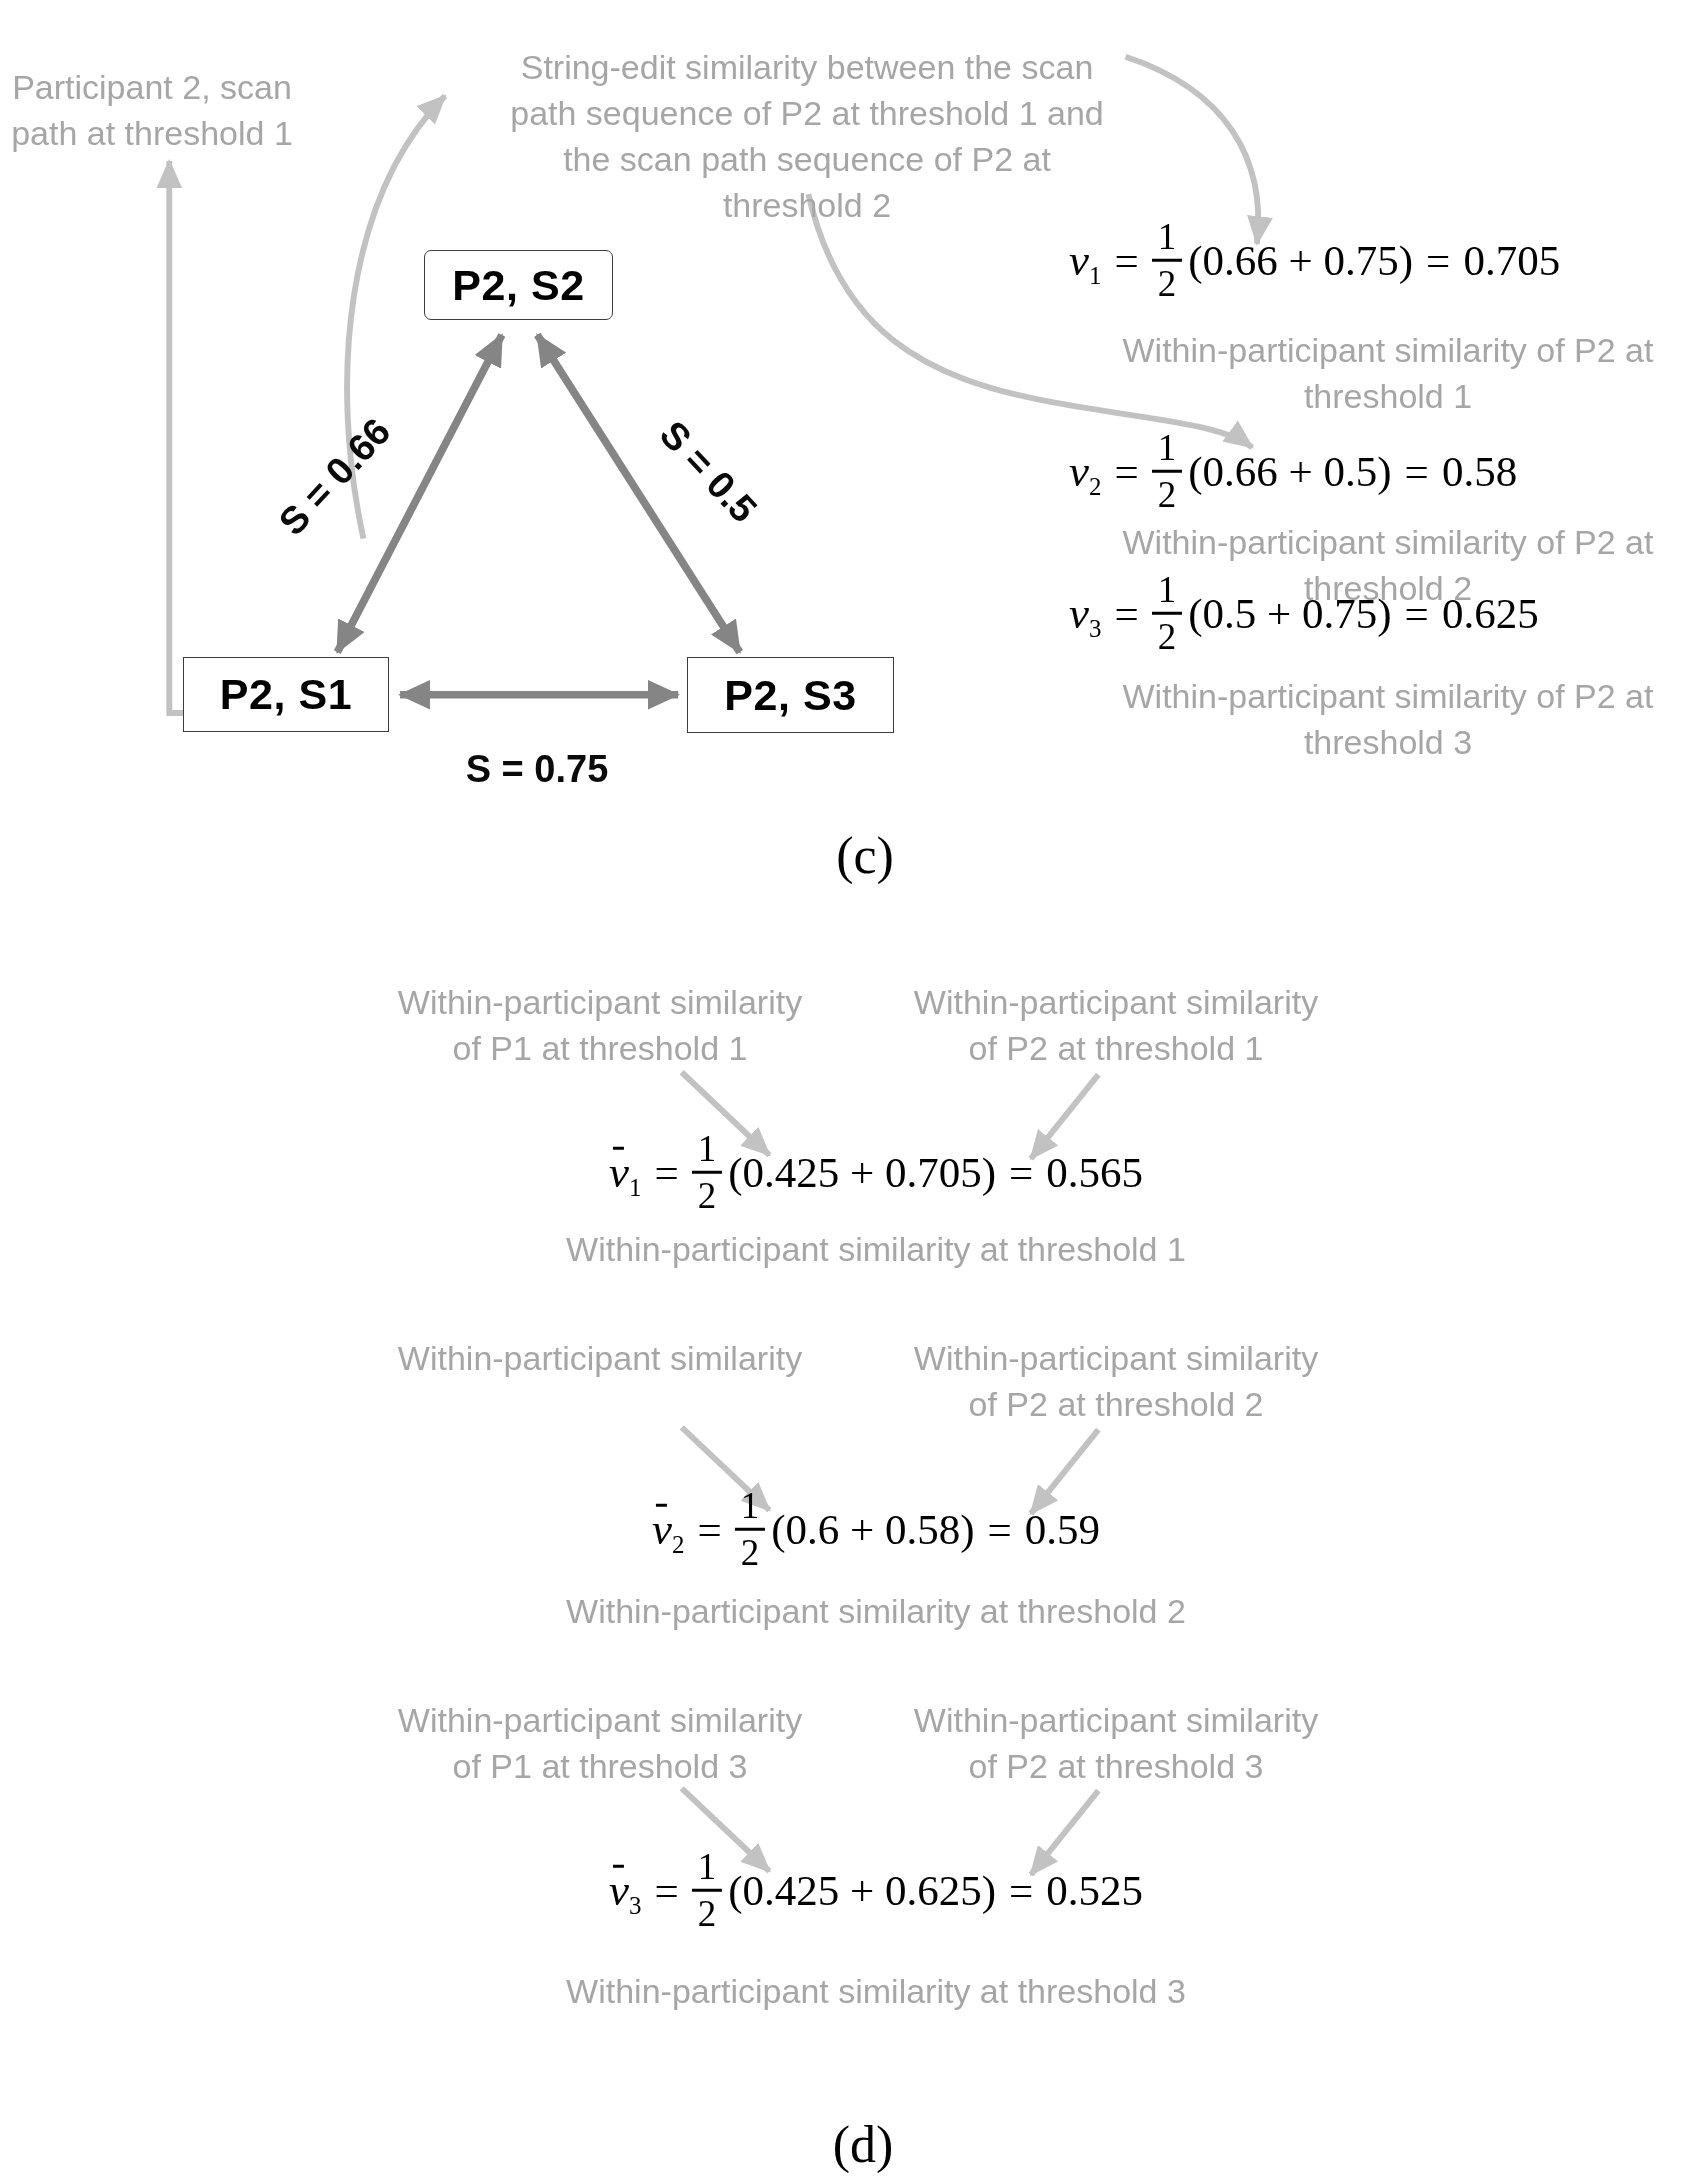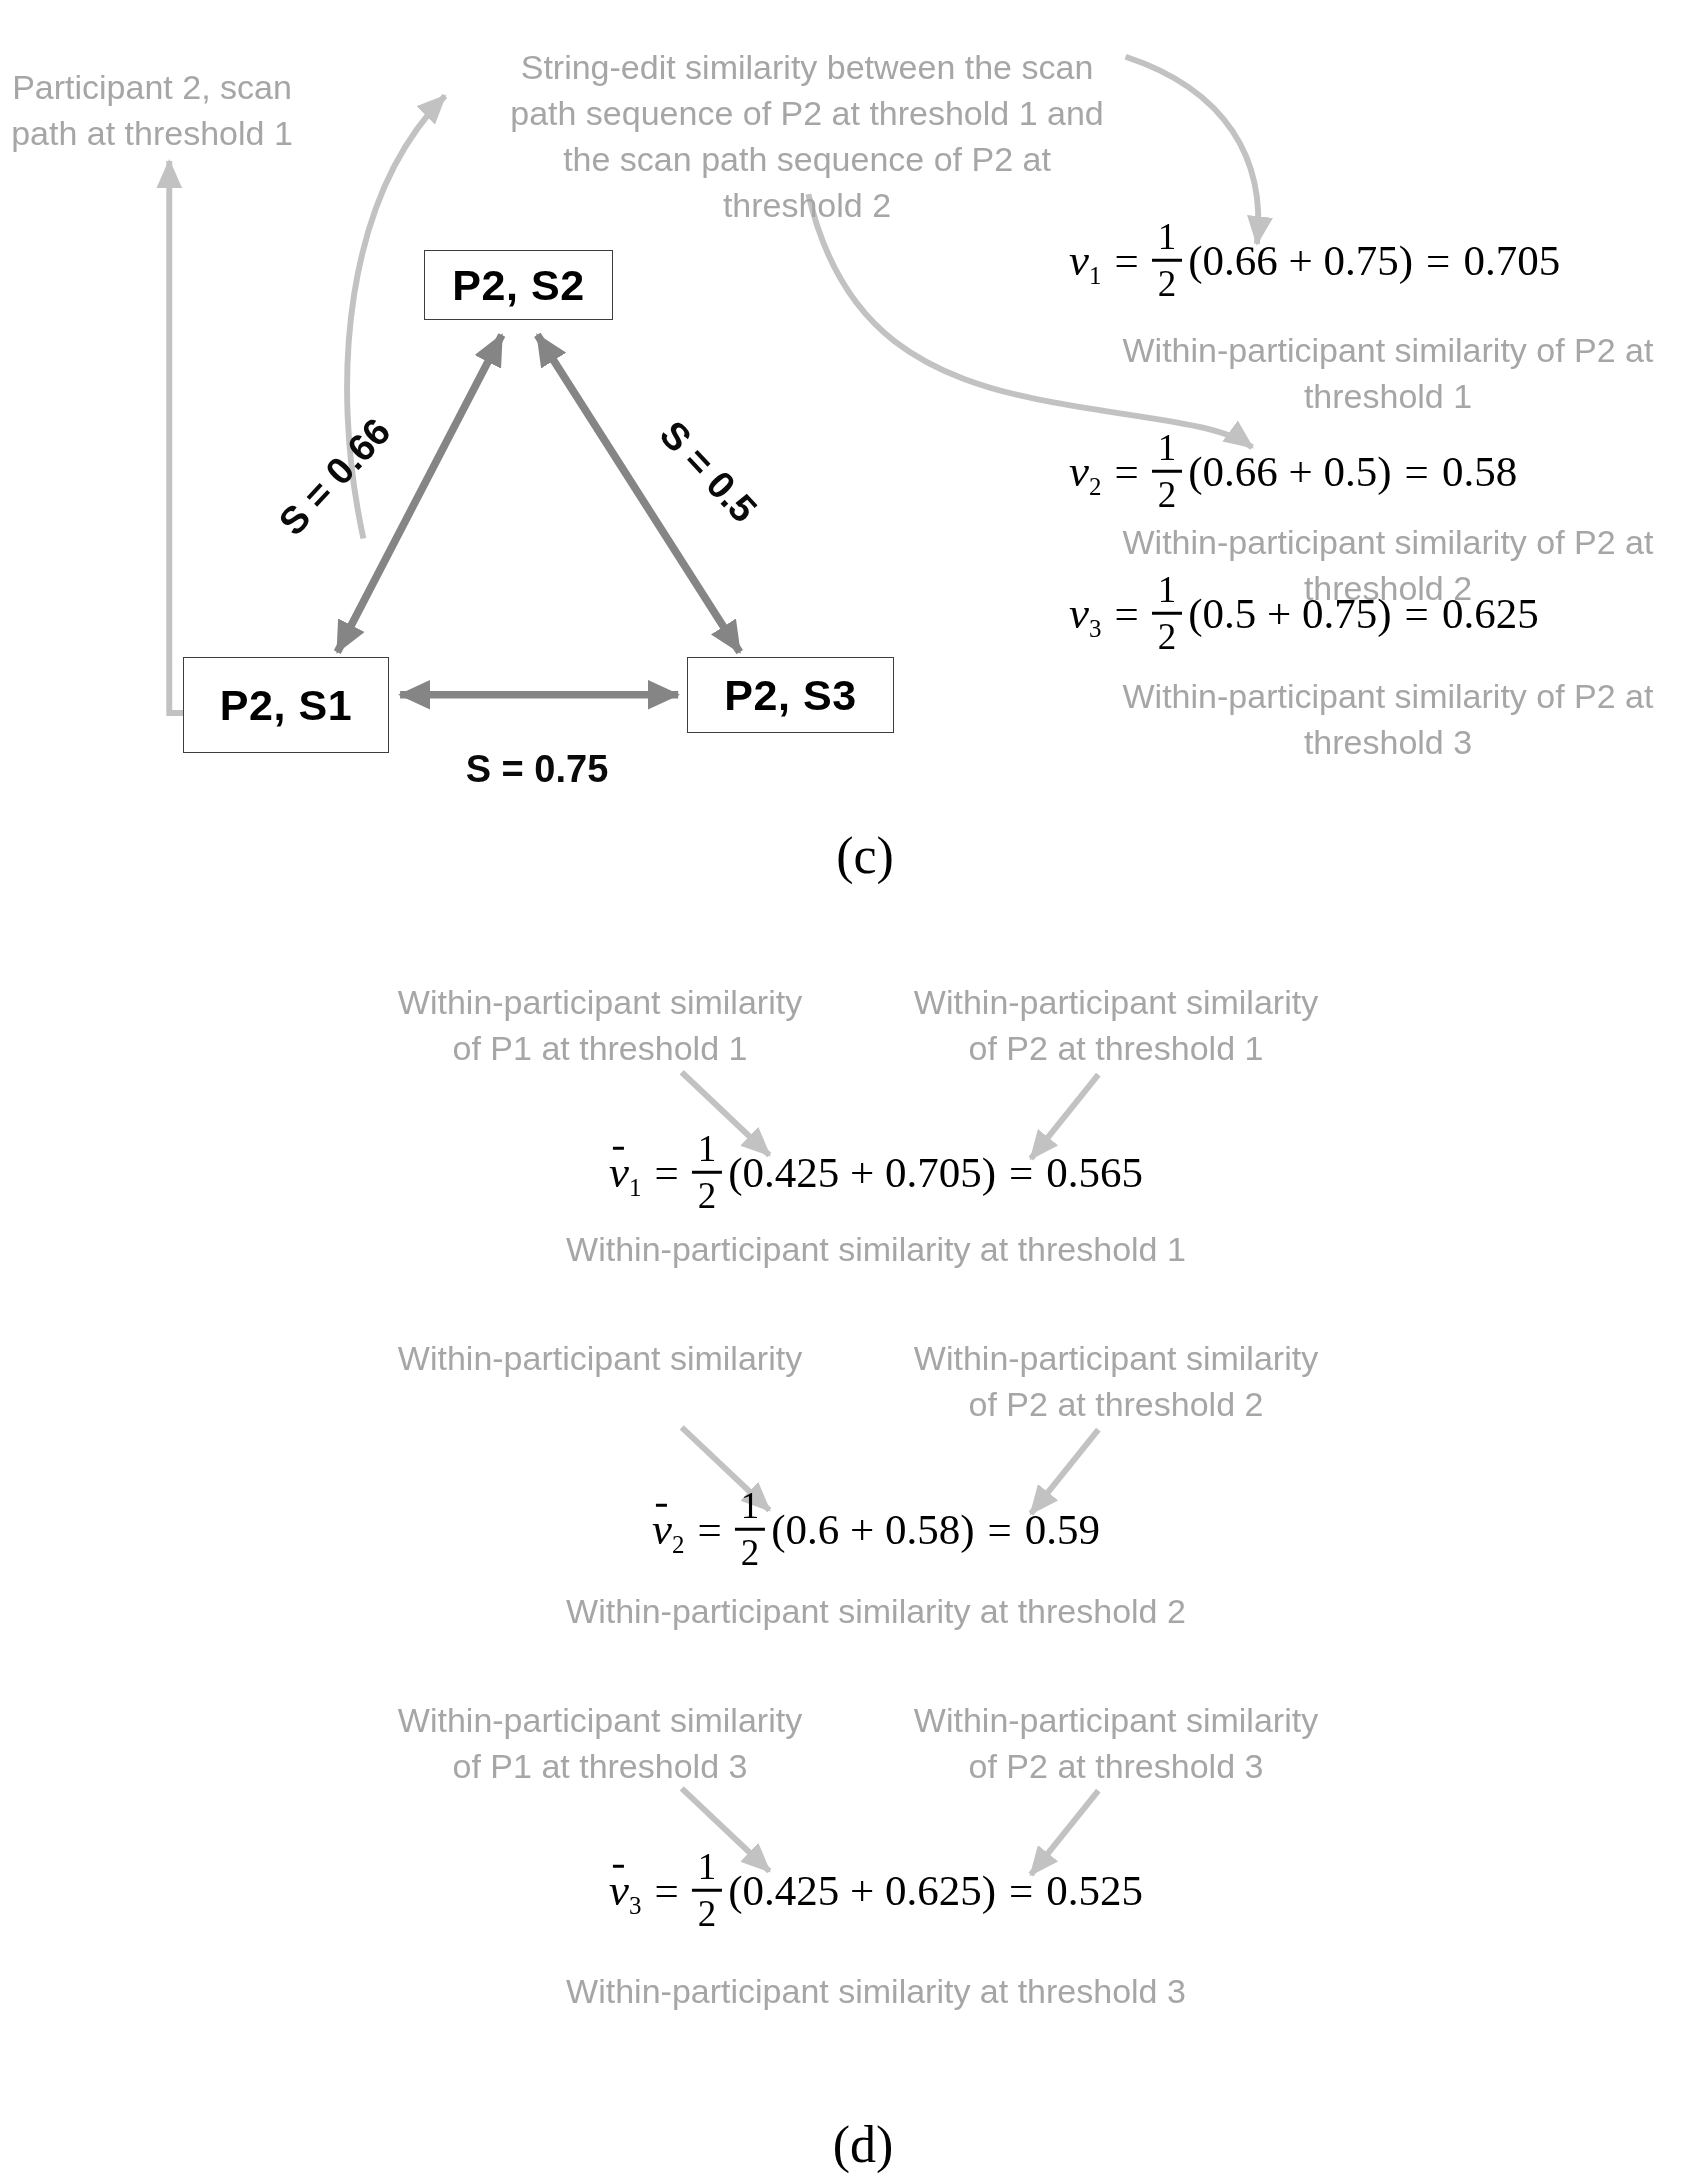--- a/index.html
+++ b/index.html
@@ -88,22 +88,22 @@
       <div>path at threshold 1</div>
     </div>
 
     <div class="note" style="left:807px; top:6px;margin-top:38px;">
       <div>String-edit similarity between the scan</div>
       <div>path sequence of P2 at threshold 1 and</div>
       <div>the scan path sequence of P2 at</div>
       <div>threshold 2</div>
     </div>
 
-    <div class="node" style="left:424px; top:250px; width:189px; height:70px;">P2, S2</div>
-    <div class="node" style="left:183px; top:657px; width:206px; height:96px;">P2, S1</div>
+    <div class="node" style="left:424px; top:250px; width:189px; height:70px;border-radius:7px;">P2, S2</div>
+    <div class="node" style="left:183px; top:657px; width:206px; height:75px;">P2, S1</div>
     <div class="node" style="left:687px; top:657px; width:207px; height:76px;">P2, S3</div>
 
     <div class="edge-label rotL" style="left:335px; top:477px;">S = 0.66</div>
     <div class="edge-label rotR" style="left:708px; top:472px;">S = 0.5</div>
     <div class="edge-label" style="left:537px; top:769px;">S = 0.75</div>
 
     <div class="eq" style="left:1069px; top:260px;">
       <span class="lhs"><span class="var">v</span><sub>1</sub></span>
       <span class="eq-sign">=</span>
       <span class="frac">

